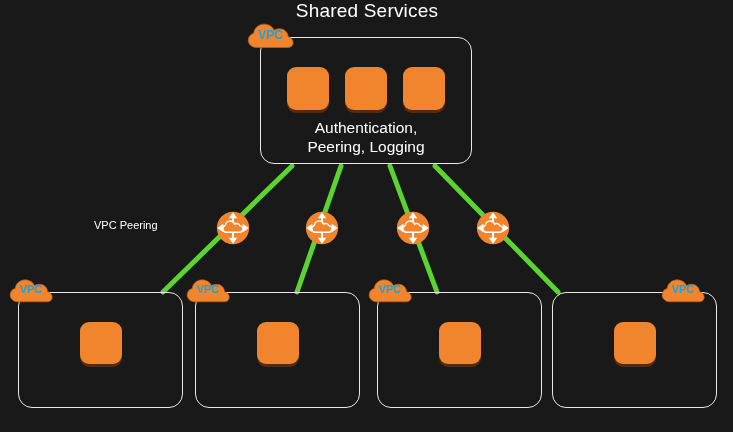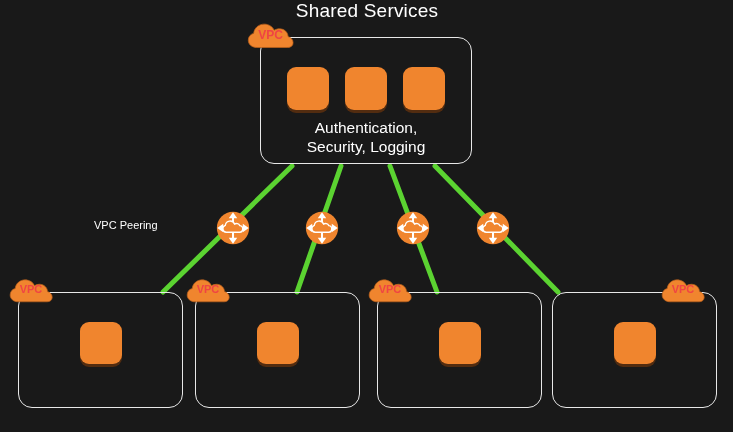--- a/index.html
+++ b/index.html
@@ -61,21 +61,21 @@
     background:var(--orange);
     box-shadow:0 3px 0 rgba(130,60,10,.55);
   }
 
   .vpc-badge{
     position:absolute;width:46px;height:30px;z-index:4;
   }
   .vpc-badge svg{position:absolute;left:0;top:0;width:100%;height:100%;}
   .vpc-badge .badge-text{
     position:absolute;left:0;top:7px;width:100%;
-    text-align:center;font-size:11px;font-weight:bold;color:#ef4444;
+    text-align:center;font-size:11px;font-weight:bold;color:#0ea5e9;
   }
   .badge-shared{left:246px;top:20px;width:49px;height:32px;}
   .badge-shared .badge-text{top:8px;font-size:12px;}
   .badge-vpc1{left:8px;top:276px;}
   .badge-vpc2{left:185px;top:276px;}
   .badge-vpc3{left:367px;top:276px;}
   .badge-vpc4{left:660px;top:276px;}
 
   .peering-label{
     position:absolute;left:94px;top:219px;width:108px;
@@ -107,21 +107,21 @@
   <div class="diagram-title">Shared Services</div>
 
   <div class="vpc-box shared-box">
     <div class="service-row">
       <div class="service-node"></div>
       <div class="service-node"></div>
       <div class="service-node"></div>
     </div>
     <div class="shared-caption">
       <div>Authentication,</div>
-      <div>Security, Logging</div>
+      <div>Peering, Logging</div>
     </div>
   </div>
 
   <div class="vpc-badge badge-shared">
     <svg viewBox="0 0 64 40">
       <path d="M14 35 C7.5 35 3 30.8 3 25.5 C3 21 5.8 17.6 10 16.6 C10.8 9.4 16.6 4.5 23.8 4.5 C29.8 4.5 34.8 7.8 36.9 12.6 C38.8 11.3 41.2 10.6 43.8 10.6 C50 10.6 54.9 15.2 54.9 20.8 C58.8 21.9 61.5 25 61.5 28.8 C61.5 32.5 58.7 35 54.5 35 Z" fill="#F0852E" stroke="#B9601C" stroke-width="1"></path>
     </svg>
     <span class="badge-text">VPC</span>
   </div>
 

